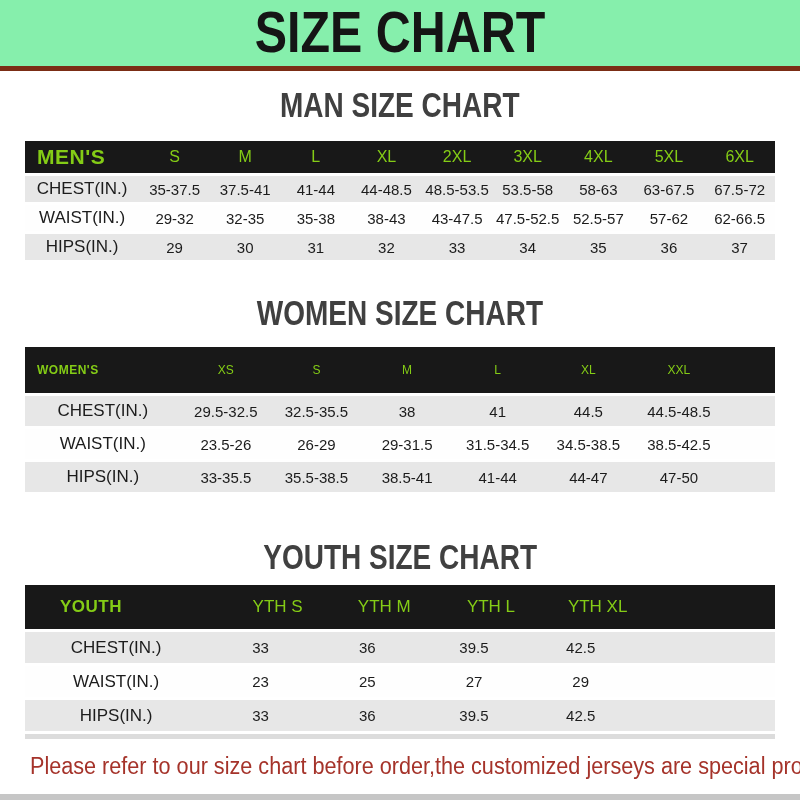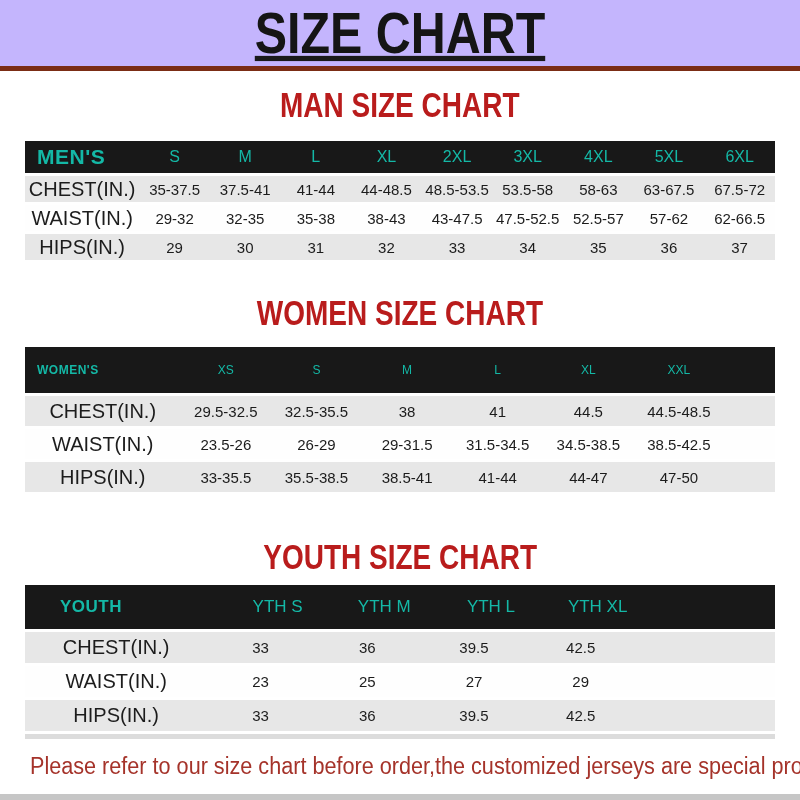--- a/index.html
+++ b/index.html
@@ -4,60 +4,60 @@
 <style>
   html,body{margin:0;padding:0;}
   body{
     width:800px;height:800px;position:relative;overflow:hidden;
     background:#ffffff;
     font-family:"Liberation Sans", sans-serif;
     color:#1a1a1a;
   }
   
   .banner{
-    height:66px;background:#c4b5fd;border-bottom:5px solid #7B2D15;
-    display:flex;align-items:center;justify-content:center;text-decoration:underline;
+    height:66px;background:#86efac;border-bottom:5px solid #7B2D15;
+    display:flex;align-items:flex-start;justify-content:center;
   }
   .banner-text{
     font-size:55px;font-weight:bold;color:#151515;
     display:inline-block;transform:scale(0.88,1.04);letter-spacing:0px;
     white-space:nowrap;
   }
   
   .section-title{
     text-align:center;font-weight:bold;font-size:35px;line-height:35px;
-    color:#b91c1c;white-space:nowrap;
+    color:#404040;white-space:nowrap;
   }
   .section-title span{display:inline-block;transform:scaleX(0.8);}
   #title-man{margin-top:16px;}
   #title-women{margin-top:32px;}
   #title-youth{margin-top:44px;}
   
   .tblwrap{margin:0 25px;}
   .tblwrap-men{margin-top:16px;}
   .tblwrap-women{margin-top:14px;}
   .tblwrap-youth{margin-top:8px;}
   table{
     width:100%;border-collapse:separate;border-spacing:0 3px;
     table-layout:fixed;
   }
   thead th{
-    background:#181818;color:#14b8a6;font-weight:normal;
+    background:#181818;color:#84cc16;font-weight:normal;
     font-size:16px;text-align:center;vertical-align:middle;
     overflow:hidden;white-space:nowrap;
   }
   thead th.rowhead{
     font-weight:bold;font-size:21px;text-align:left;padding-left:12px;
     letter-spacing:0.5px;
   }
   tbody td{
     font-size:15px;text-align:center;vertical-align:middle;color:#1c1c1c;
     overflow:hidden;white-space:nowrap;
   }
-  tbody td.rowhead{font-size:20px;}
+  tbody td.rowhead{font-size:17px;}
   tbody tr:nth-child(odd) td{background:#E7E7E7;}
   tbody tr:nth-child(even) td{background:#FEFEFE;}
   
   .tbl-men thead th{height:30px;}
   .tbl-men tbody td{height:24px;}
   .tbl-men th.rowhead{width:13.5%;}
   
   .tbl-women thead th{height:44px;font-size:12px;}
   .tbl-women tbody td{height:28px;}
   .tbl-women th.rowhead{width:19%;}

